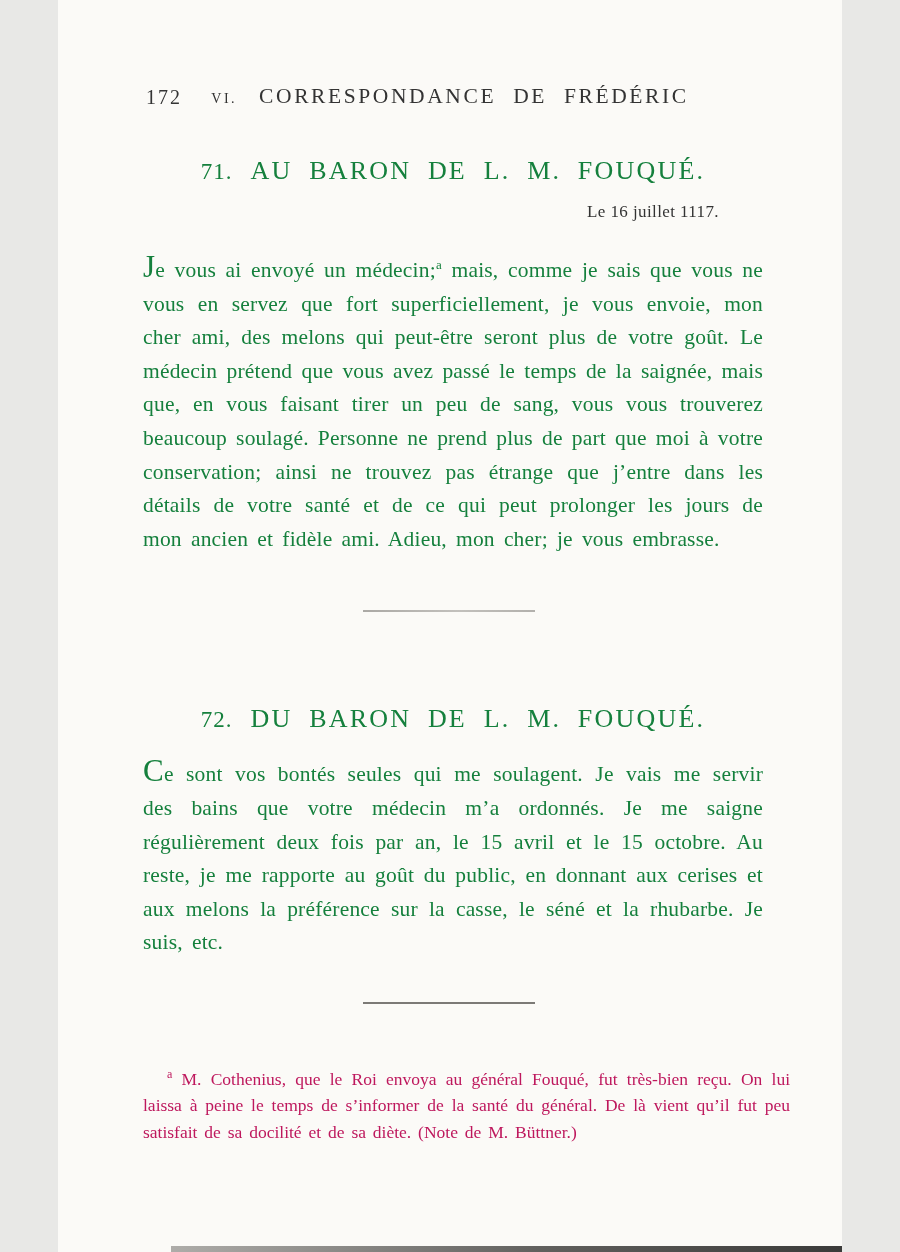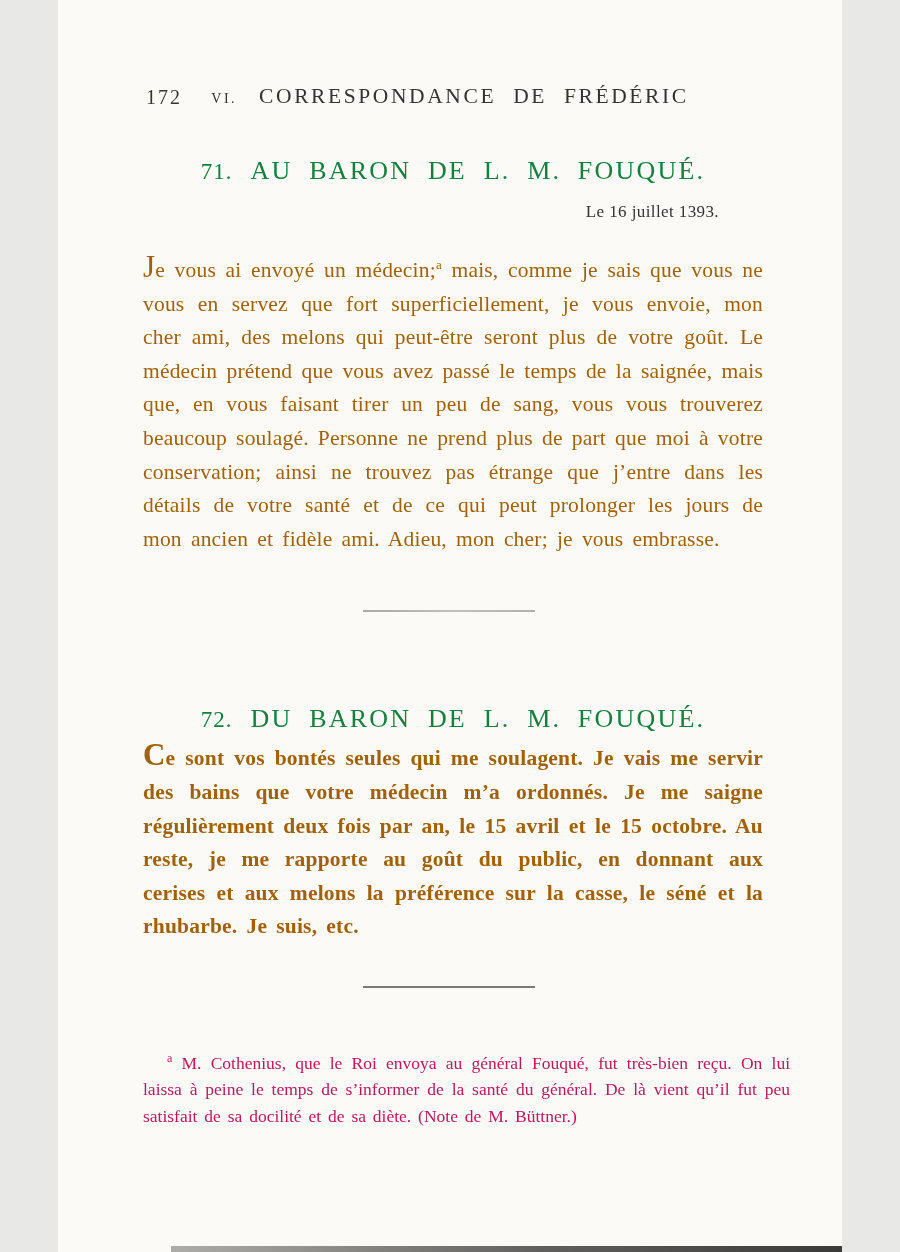--- a/index.html
+++ b/index.html
@@ -85,24 +85,24 @@
     color: #2d2d2d;
   }
   
   .body-text {
     margin: 0;
     text-align: justify;
     font-size: 21.5px;
     line-height: 33.6px;
     letter-spacing: 0.2px;
     word-spacing: 3.5px;
-    color: #a16207;
+    color: #15803d;
   }
   .para-71 { margin-top: 28px; }
-  .para-72 { margin-top: 4px; font-weight: bold; }
+  .para-72 { margin-top: 20px; }
   .initial {
     font-size: 31px;
   }
   .note-ref {
     font-size: 13px;
     line-height: 0;
   }
   .footnote .note-ref { font-size: 12px; }
   
   .rule {
@@ -153,21 +153,21 @@
     <span class="page-number">172</span>
     <span class="header-numeral">VI.</span><span class="header-title">CORRESPONDANCE DE FRÉDÉRIC</span>
   </header>
 
   <div class="content">
 
     <section>
       <h1 class="letter-heading heading-71">
         <span class="heading-number">71.</span><span>AU BARON DE L. M. FOUQUÉ.</span>
       </h1>
-      <div class="dateline dateline-71">Le 16 juillet 1393.</div>
+      <div class="dateline dateline-71">Le 16 juillet 1117.</div>
       <p class="body-text para-71"><span class="initial">J</span><span>e vous ai envoyé un médecin;</span><sup class="note-ref">a</sup><span> mais, comme je sais que vous ne vous en servez que fort superficiellement, je vous envoie, mon cher ami, des melons qui peut-être seront plus de votre goût. Le médecin prétend que vous avez passé le temps de la saignée, mais que, en vous faisant tirer un peu de sang, vous vous trouverez beaucoup soulagé. Personne ne prend plus de part que moi à votre conservation; ainsi ne trouvez pas étrange que j’entre dans les détails de votre santé et de ce qui peut prolonger les jours de mon ancien et fidèle ami. Adieu, mon cher; je vous embrasse.</span></p>
     </section>
 
     <hr class="rule rule-1">
 
     <section>
       <h1 class="letter-heading heading-72">
         <span class="heading-number">72.</span><span>DU BARON DE L. M. FOUQUÉ.</span>
       </h1>
       <p class="body-text para-72"><span class="initial">C</span><span>e sont vos bontés seules qui me soulagent. Je vais me servir des bains que votre médecin m’a ordonnés. Je me saigne régulièrement deux fois par an, le 15 avril et le 15 octobre. Au reste, je me rapporte au goût du public, en donnant aux cerises et aux melons la préférence sur la casse, le séné et la rhubarbe. Je suis, etc.</span></p>

